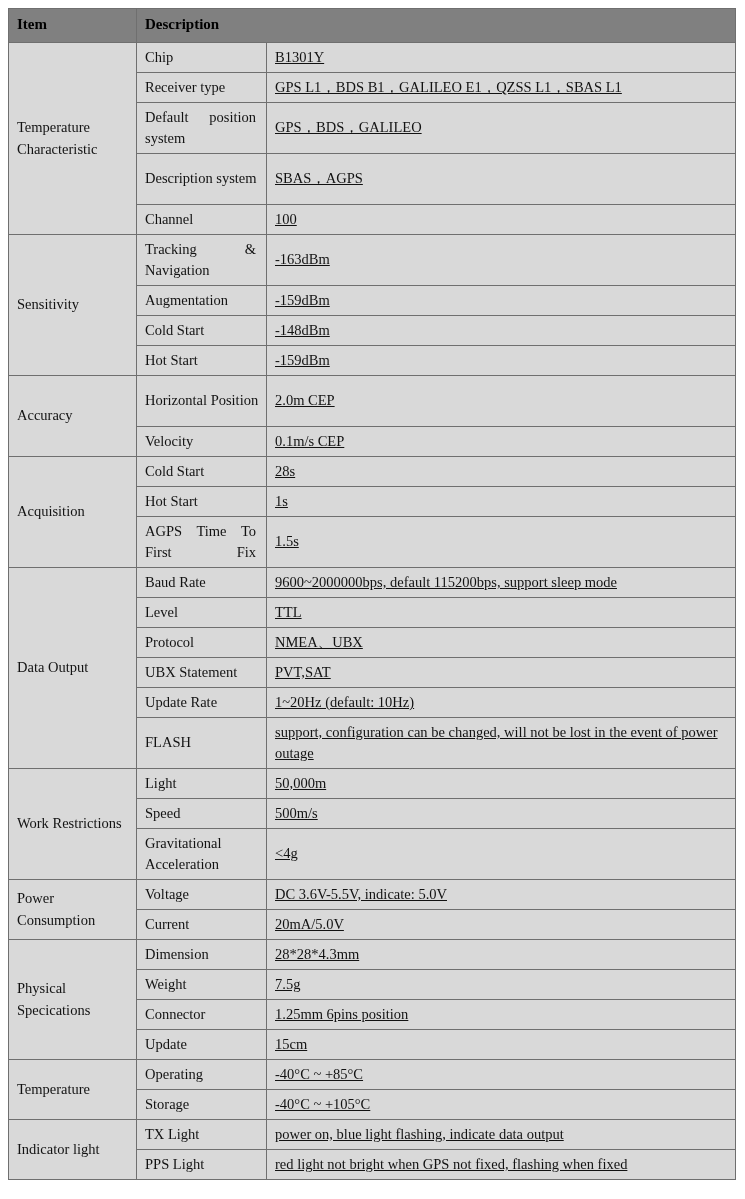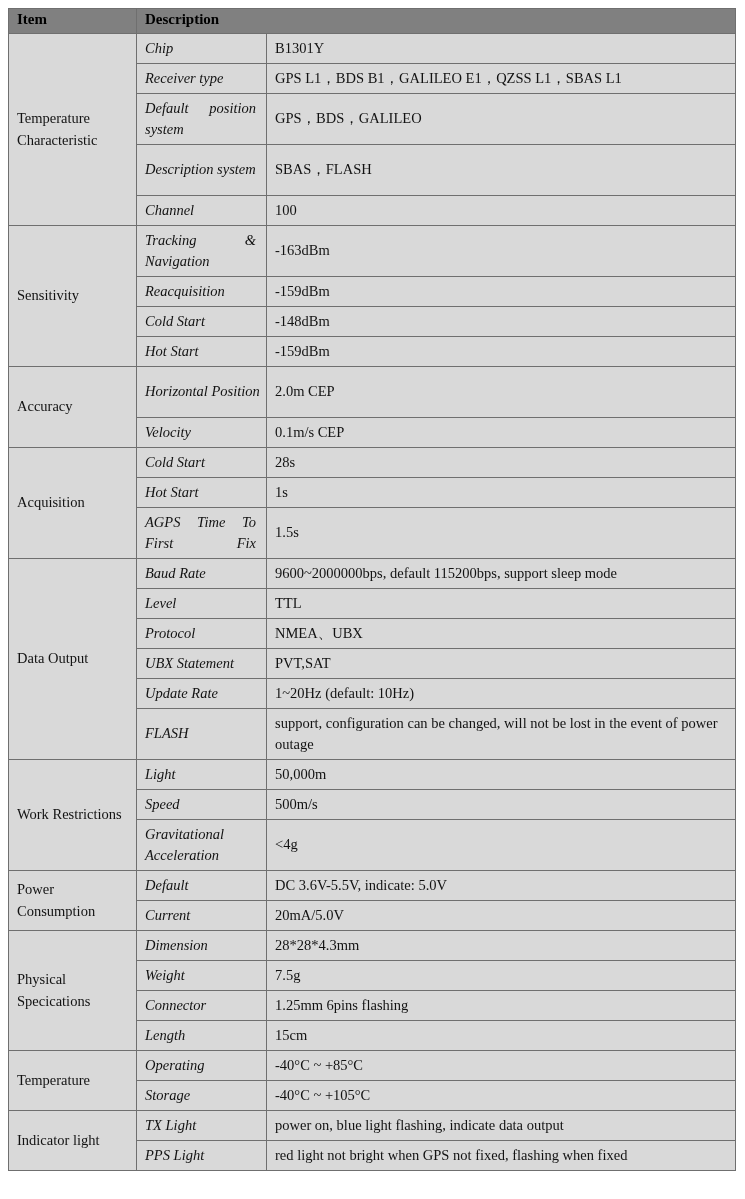--- a/index.html
+++ b/index.html
@@ -43,39 +43,39 @@
     font-weight: normal;
     text-align: left;
     color: #121212;
     box-sizing: border-box;
   }
   table.spec thead th {
     background: #808080;
     color: #000000;
     font-weight: bold;
     font-size: 15px;
-    height: 25px;
+    height: 34px;
     padding-top: 0;
     padding-bottom: 2px;
   }
   td.group {
     text-align: left;
     padding-left: 8px;
   }
   td.key {
     padding-left: 8px;
-    font-style: italic;
   }
   td.key.justify {
     text-align: justify;
     text-align-last: justify;
     padding-right: 10px;
   }
   td.val {
     padding-left: 10px;
+    text-decoration: underline;
   }
   .r1 { height: 30px; }
   .r2 { height: 51px; }
   .small { font-size: 13.5px; margin-top: 40px; }
 </style>
 </head>
 <body>
 
 <div id="sheet">
   <table class="spec">
@@ -99,33 +99,33 @@
         <tr class="r1">
           <td class="key">Receiver type</td>
           <td class="val">GPS L1，BDS B1，GALILEO E1，QZSS L1，SBAS L1</td>
         </tr>
         <tr class="r2">
           <td class="key justify">Default position system</td>
           <td class="val">GPS，BDS，GALILEO</td>
         </tr>
         <tr class="r2">
           <td class="key">Description system</td>
-          <td class="val">SBAS，FLASH</td>
+          <td class="val">SBAS，AGPS</td>
         </tr>
         <tr class="r1">
           <td class="key">Channel</td>
           <td class="val">100</td>
         </tr>
         <tr class="r2">
           <td class="group" rowspan="4">Sensitivity</td>
           <td class="key justify">Tracking &amp; Navigation</td>
           <td class="val">-163dBm</td>
         </tr>
         <tr class="r1">
-          <td class="key">Reacquisition</td>
+          <td class="key">Augmentation</td>
           <td class="val">-159dBm</td>
         </tr>
         <tr class="r1">
           <td class="key">Cold Start</td>
           <td class="val">-148dBm</td>
         </tr>
         <tr class="r1">
           <td class="key">Hot Start</td>
           <td class="val">-159dBm</td>
         </tr>
@@ -184,42 +184,42 @@
         <tr class="r1">
           <td class="key">Speed</td>
           <td class="val">500m/s</td>
         </tr>
         <tr class="r2">
           <td class="key">Gravitational Acceleration</td>
           <td class="val">&lt;4g</td>
         </tr>
         <tr class="r1">
           <td class="group" rowspan="2">Power Consumption</td>
-          <td class="key">Default</td>
+          <td class="key">Voltage</td>
           <td class="val">DC 3.6V-5.5V, indicate: 5.0V</td>
         </tr>
         <tr class="r1">
           <td class="key">Current</td>
           <td class="val">20mA/5.0V</td>
         </tr>
         <tr class="r1">
           <td class="group small" rowspan="4">Physical Specications</td>
           <td class="key small">Dimension</td>
           <td class="val small">28*28*4.3mm</td>
         </tr>
         <tr class="r1">
           <td class="key small">Weight</td>
           <td class="val small">7.5g</td>
         </tr>
         <tr class="r1">
           <td class="key small">Connector</td>
-          <td class="val small">1.25mm 6pins flashing</td>
-        </tr>
-        <tr class="r1">
-          <td class="key small">Length</td>
+          <td class="val small">1.25mm 6pins position</td>
+        </tr>
+        <tr class="r1">
+          <td class="key small">Update</td>
           <td class="val small">15cm</td>
         </tr>
         <tr class="r1">
           <td class="group" rowspan="2">Temperature</td>
           <td class="key">Operating</td>
           <td class="val">-40°C ~ +85°C</td>
         </tr>
         <tr class="r1">
           <td class="key">Storage</td>
           <td class="val">-40°C ~ +105°C</td>

